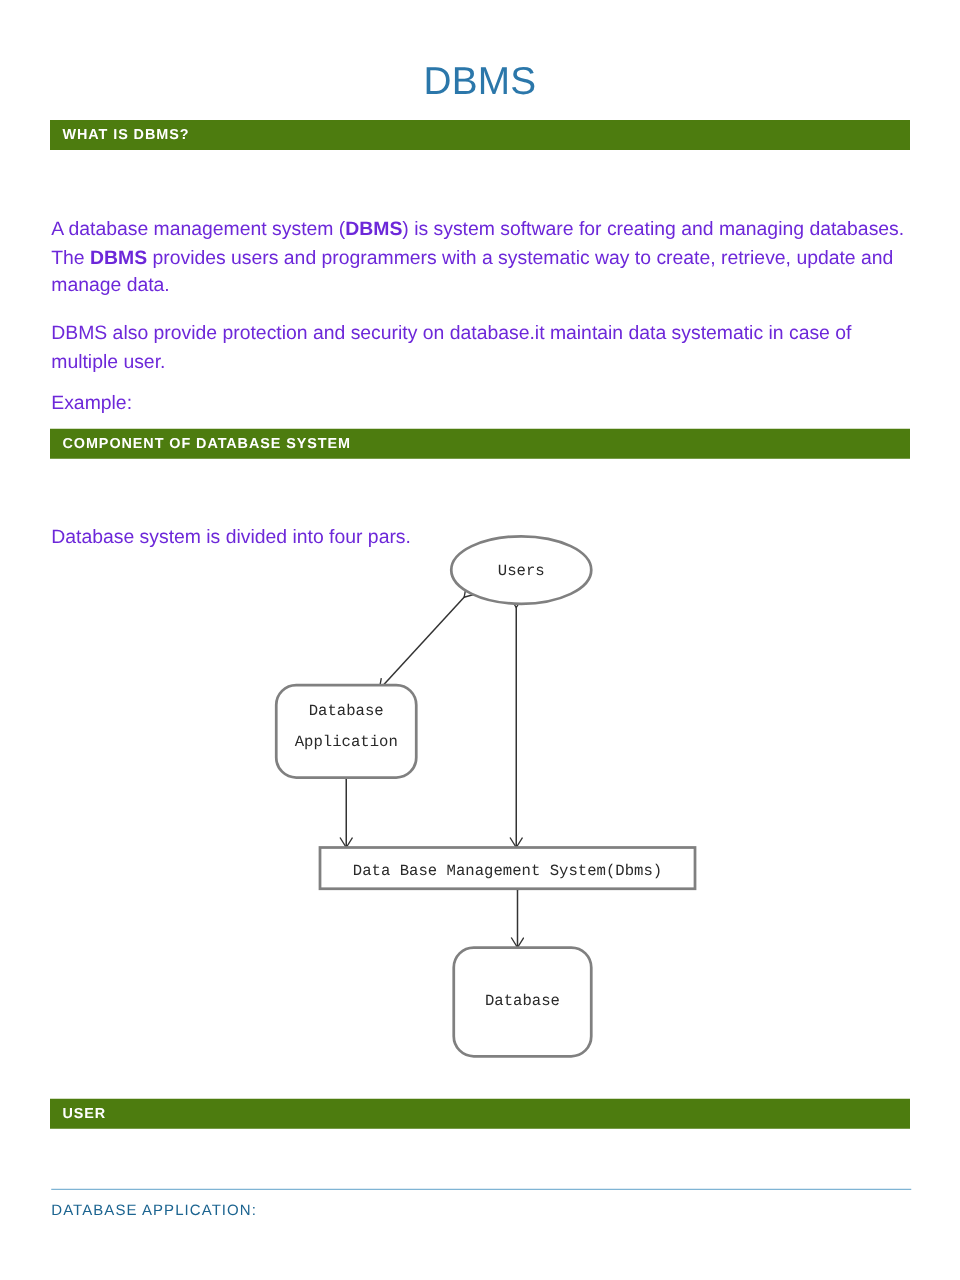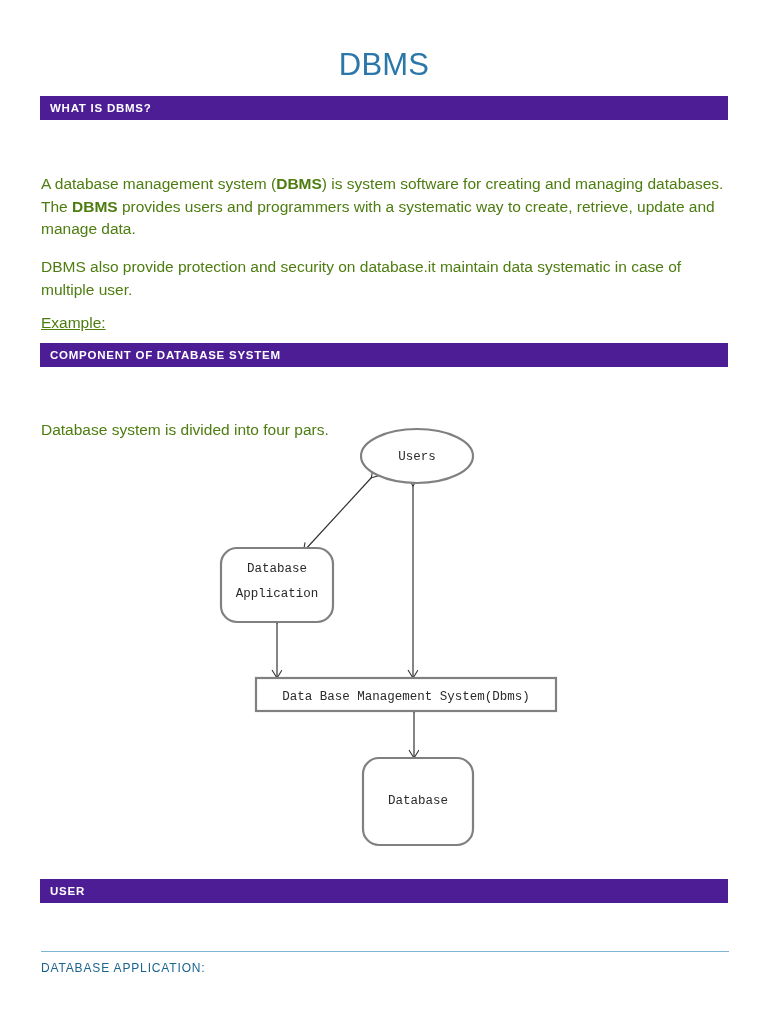--- a/index.html
+++ b/index.html
@@ -37,21 +37,21 @@
     letter-spacing: 0.2px;
     color: #2b77aa;
     line-height: 36px;
   }
 
   
   .banner {
     position: absolute;
     left: 40px;
     width: 688px;
-    background: #4c1d95;
+    background: #4d7c0f;
     color: #ffffff;
     font-size: 11.5px;
     font-weight: bold;
     letter-spacing: 0.75px;
     line-height: 24px;
     height: 24px;
     padding: 0 10px;
     white-space: nowrap;
     overflow: hidden;
   }
@@ -59,27 +59,27 @@
   .banner-2 { top: 343px; }
   .banner-3 { top: 879px; }
 
   
   .para {
     position: absolute;
     left: 41px;
     width: 690px;
     font-size: 15.5px;
     line-height: 22.5px;
-    color: #4d7c0f;
+    color: #6d28d9;
     margin-top: 44px;
   }
   .para b { font-weight: bold; }
   .p-intro   { top: 129px; }
   .p-protect { top: 212px; }
-  .p-example { top: 268px; text-decoration: underline; }
+  .p-example { top: 268px; }
   .p-list    { top: 305px; }
   .p-fourpars{ top: 375px; }
   .p-user    { top: 911px; }
 
   
   .hr-rule {
     position: absolute;
     left: 41px;
     width: 688px;
     top: 951px;

